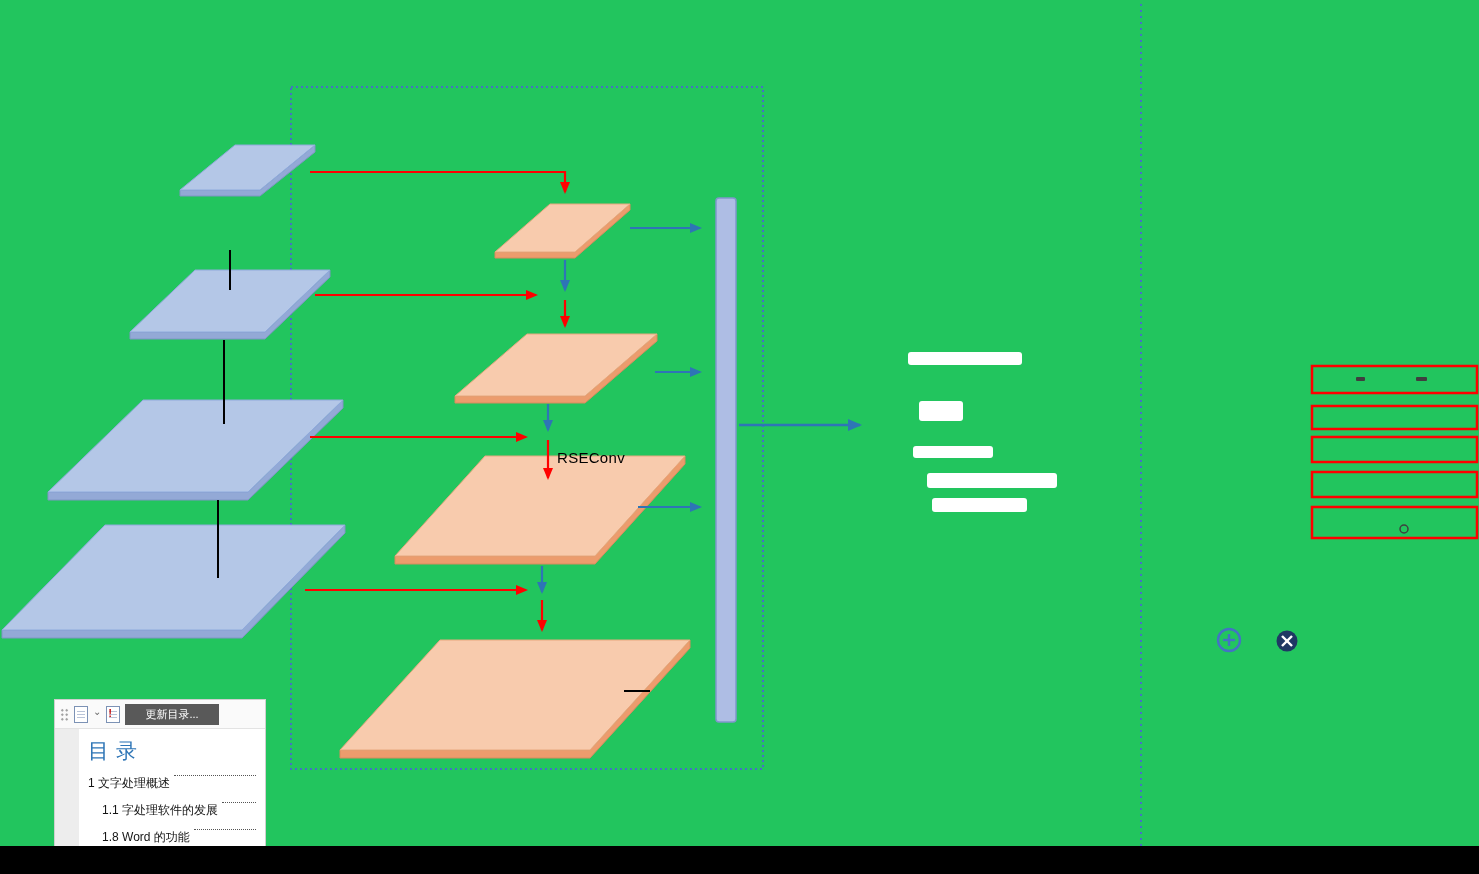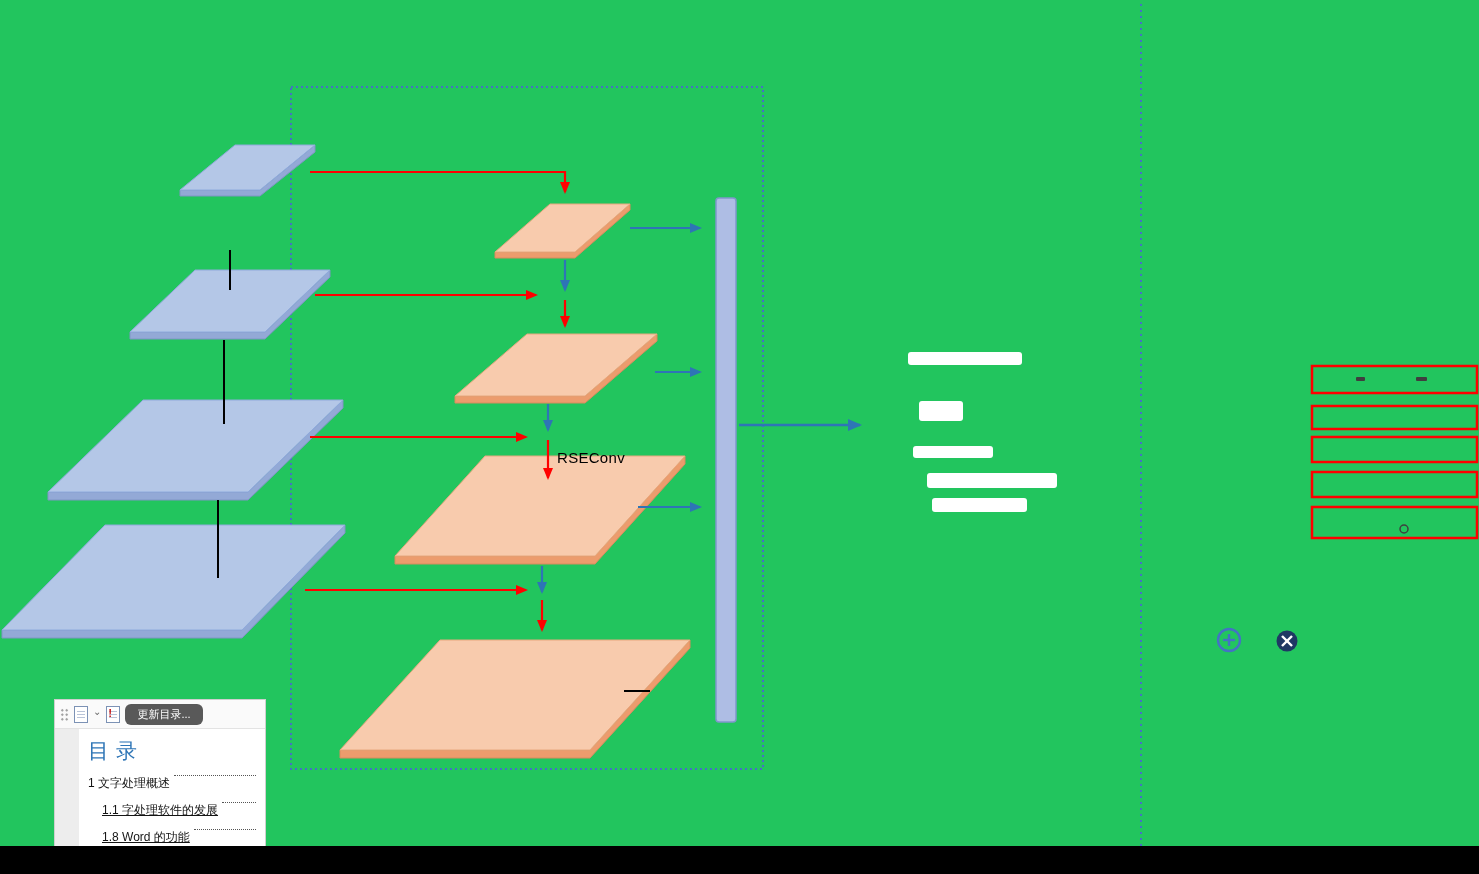--- a/index.html
+++ b/index.html
@@ -16,28 +16,28 @@
               box-shadow:0 0 0 1px #cfcfcf;display:flex;flex-direction:column;overflow:hidden;}
   .toc-toolbar{height:28px;background:#fafafa;border-bottom:1px solid #e3e3e3;display:flex;
                align-items:center;gap:5px;padding:0 5px;flex:0 0 auto;}
   .grip{width:9px;height:13px;background-image:radial-gradient(#9a9a9a 1px,transparent 1.3px);
         background-size:4.5px 4.5px;cursor:grab;}
   .page-icon{position:relative;width:12px;height:15px;background:#fff;border:1px solid #7c92b5;}
   .page-icon i{position:absolute;left:2px;right:2px;height:1px;background:#b9c4d8;}
   .page-icon i:nth-child(1){top:4px}.page-icon i:nth-child(2){top:7px}.page-icon i:nth-child(3){top:10px}
   .red-excl{position:absolute;left:1px;top:-1px;color:#c00000;font-size:10px;font-weight:bold;line-height:15px;}
   .chev{color:#6a6a6a;font-size:10px;line-height:10px;margin-top:-4px;}
-  .update-btn{background:#595959;color:#fff;border:none;border-radius:6px;font-size:11px;
-              padding:3px 12px;font-family:inherit;cursor:pointer;white-space:nowrap;}
+  .update-btn{background:#595959;color:#fff;border:none;border-radius:0;font-size:11px;
+              padding:3px 20px;font-family:inherit;cursor:pointer;white-space:nowrap;}
   .popup-body{flex:1;display:flex;min-height:0;}
   .gutter{width:24px;background:#ededed;flex:0 0 auto;}
   .popup-content{flex:1;padding:4px 8px 0 9px;min-width:0;}
   .toc-title{color:#2e75b6;font-size:21px;letter-spacing:7px;margin:4px 0 6px 0;}
   .toc-row{display:flex;align-items:flex-start;font-size:12px;color:#141414;margin-top:10px;cursor:pointer;}
-  .toc-row.indent{margin-left:14px;text-decoration:underline;}
+  .toc-row.indent{margin-left:14px;}
   .toc-row .lbl{white-space:nowrap;}
   .leader{flex:1;border-bottom:1px dotted #555;margin:0 1px 3px 4px;min-width:8px;}
 </style>
 </head>
 <body>
 
 <div id="stage">
 
   <svg class="abs" style="left:0;top:0" width="1479" height="874" viewBox="0 0 1479 874">
     <defs>

